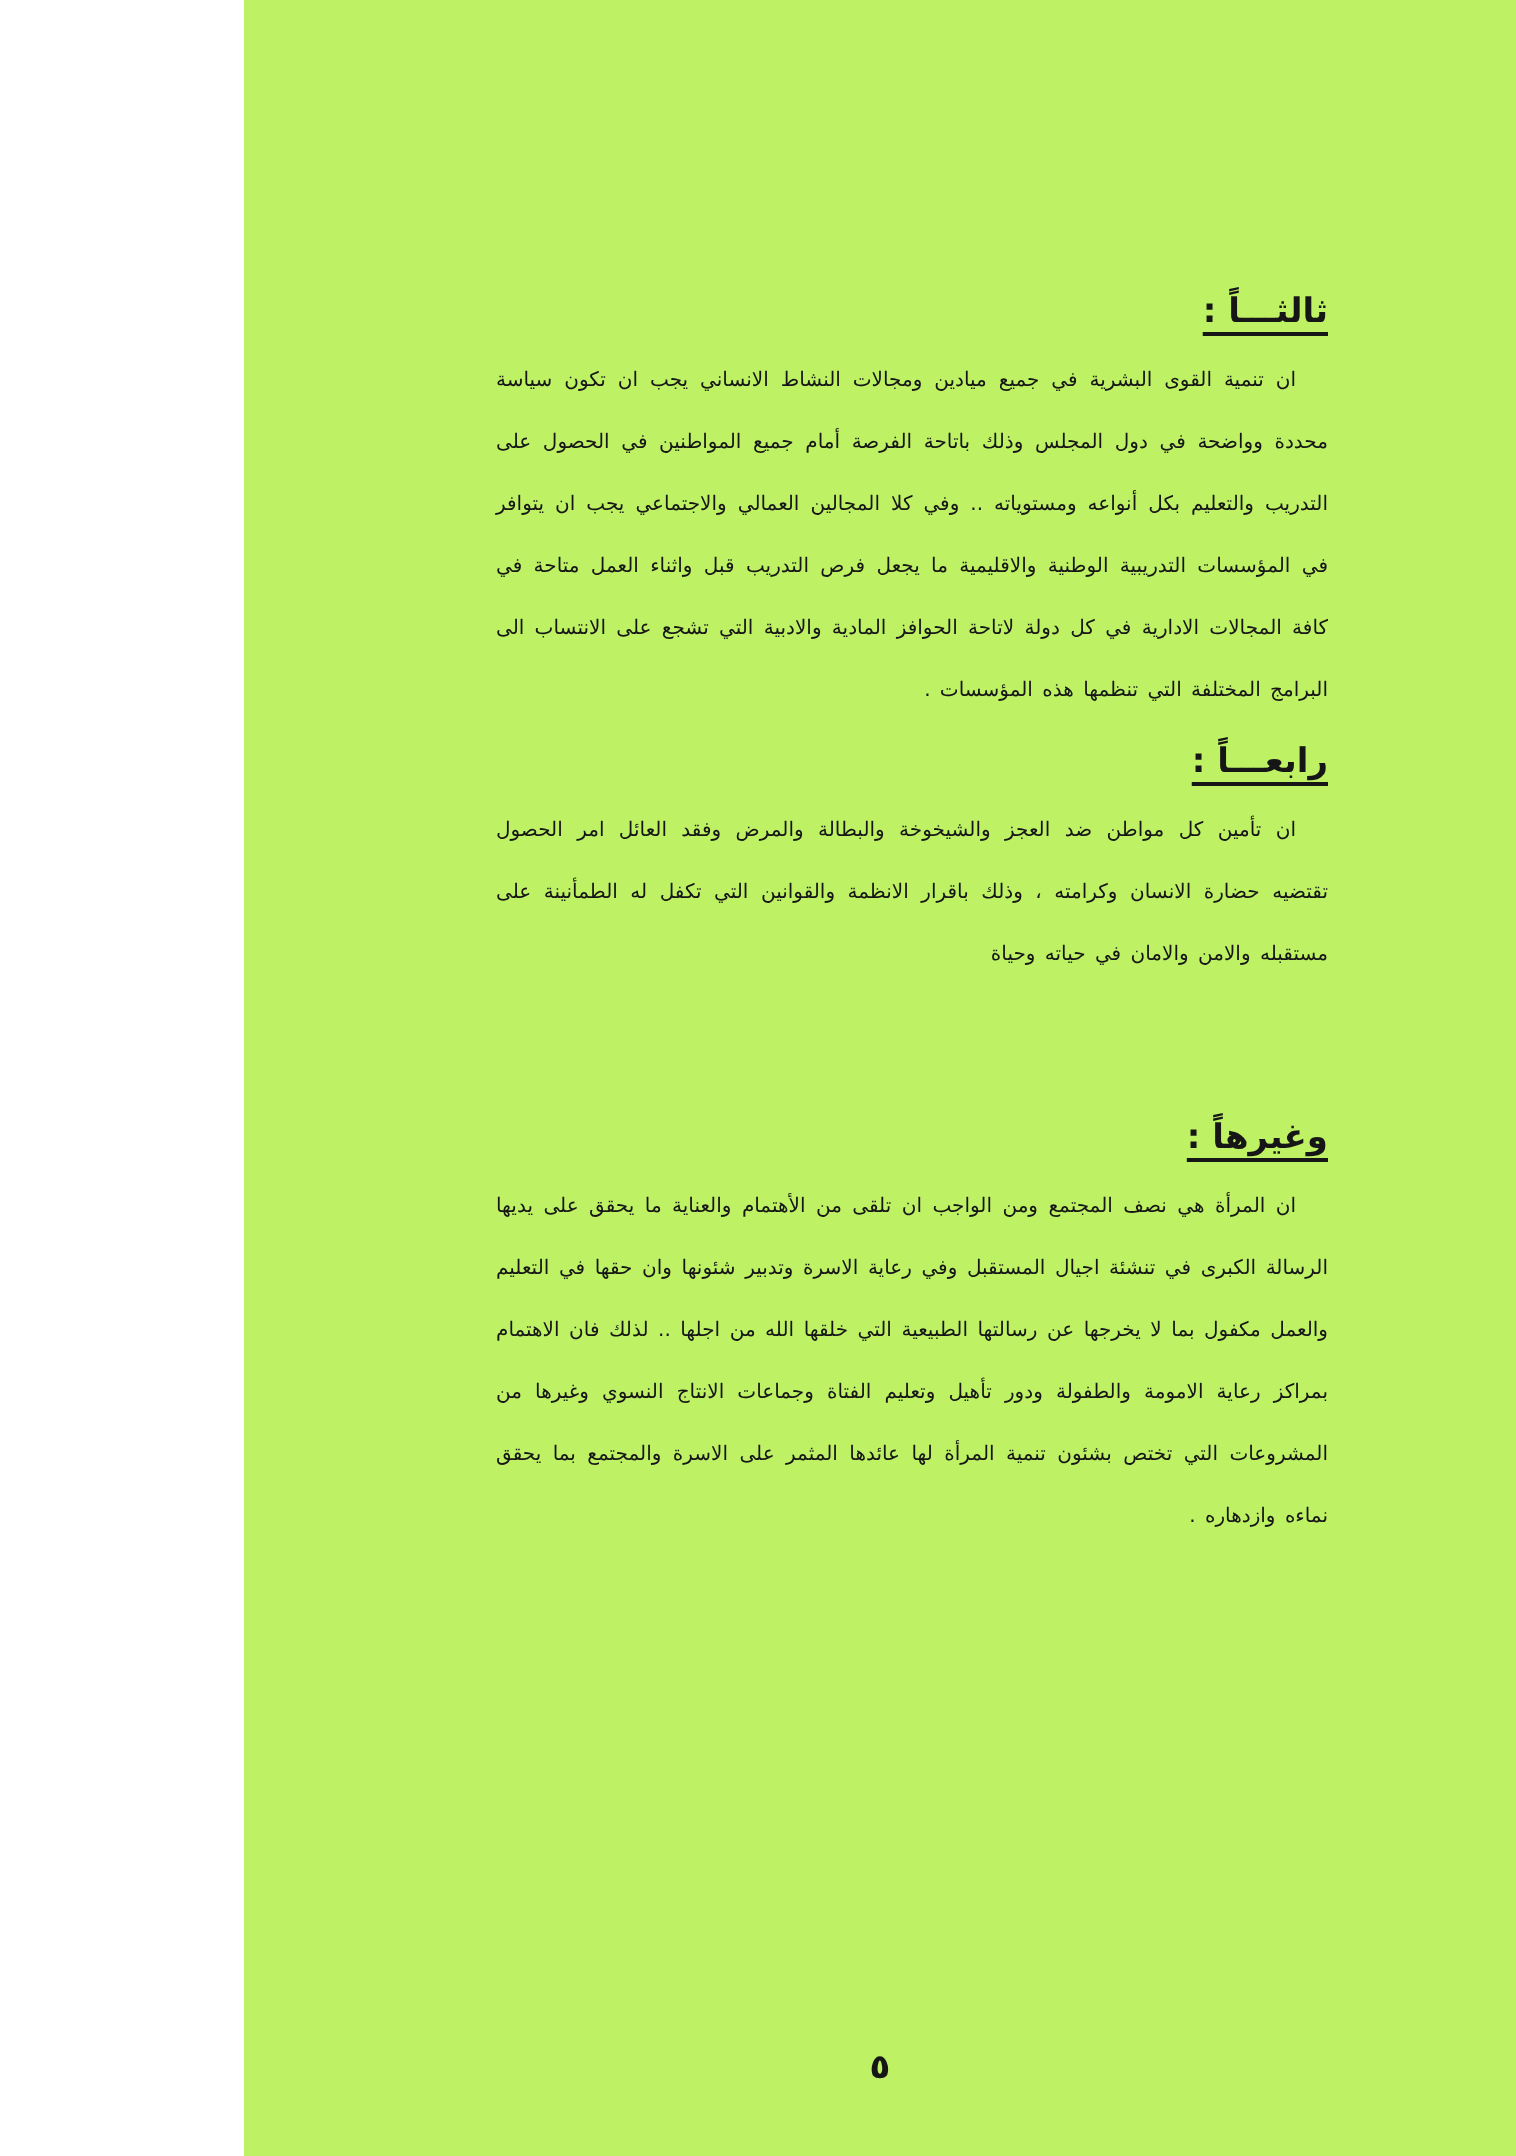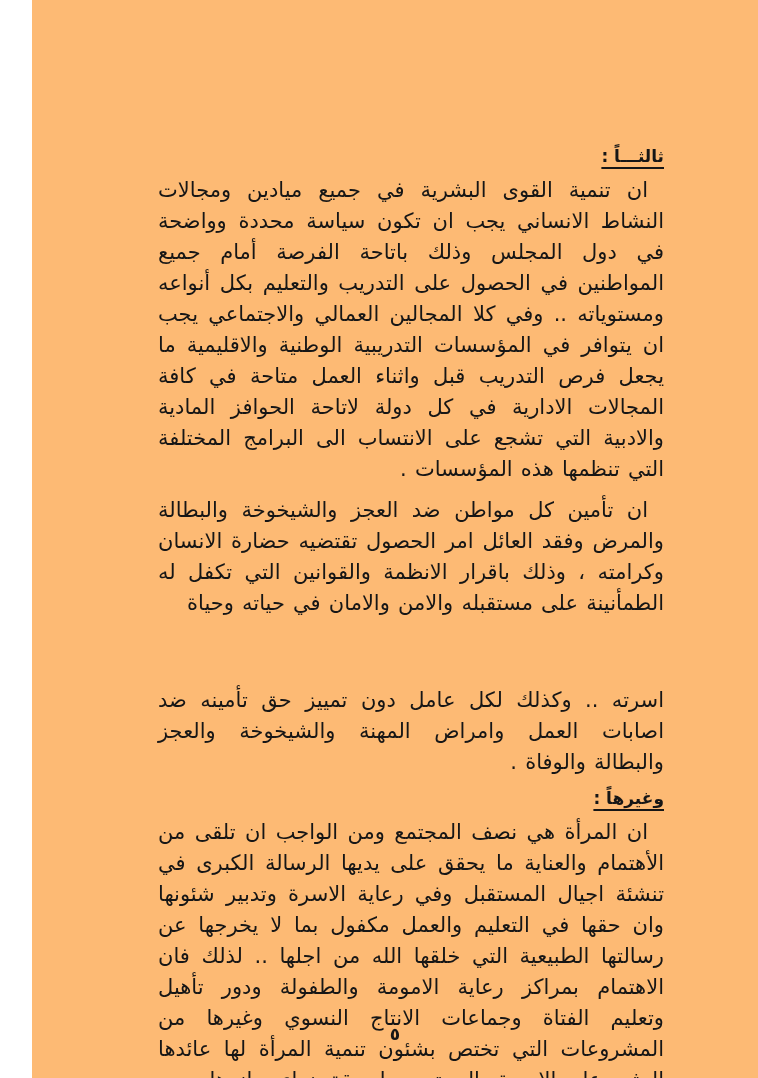--- a/index.html
+++ b/index.html
@@ -5,23 +5,23 @@
   * { box-sizing: border-box; }
   html, body { margin: 0; padding: 0; }
   body {
     width: 758px;
     height: 1078px;
     background: #ffffff;
     font-family: "DejaVu Sans", sans-serif;
   }
   .page {
     position: relative;
-    width: 726px;
+    width: 636px;
     height: 1078px;
-    background: #fdba74;
+    background: #bef264;
     color: #161616;
     overflow: hidden;
   }
   .content {
     position: absolute;
     top: 146px;
     right: 94px;
     left: 126px;
     direction: rtl;
     text-align: justify;
@@ -29,21 +29,21 @@
   .heading {
     font-size: 17px;
     font-weight: bold;
     margin: 0 0 9px 0;
     text-decoration: underline;
     text-decoration-thickness: 1.5px;
     text-underline-offset: 5px;
     letter-spacing: 0.5px;
   }
   .para {
-    font-size: 21px;
+    font-size: 10px;
     line-height: 31px;
     margin: 0 0 10px 0;
     text-indent: 16px;
     word-spacing: 1.5px;
   }
   .para.no-indent { text-indent: 0; }
   .scan-gap { height: 56px; }
   .page-number {
     position: absolute;
     bottom: 34px;
@@ -58,25 +58,25 @@
 </style>
 </head>
 <body>
 
 <div class="page">
   <div class="content">
 
     <h2 class="heading">ثالثـــاً :</h2>
     <p class="para">ان تنمية القوى البشرية في جميع ميادين ومجالات النشاط الانساني يجب ان تكون سياسة محددة وواضحة في دول المجلس وذلك باتاحة الفرصة أمام جميع المواطنين في الحصول على التدريب والتعليم بكل أنواعه ومستوياته .. وفي كلا المجالين العمالي والاجتماعي يجب ان يتوافر في المؤسسات التدريبية الوطنية والاقليمية ما يجعل فرص التدريب قبل واثناء العمل متاحة في كافة المجالات الادارية في كل دولة لاتاحة الحوافز المادية والادبية التي تشجع على الانتساب الى البرامج المختلفة التي تنظمها هذه المؤسسات .</p>
 
+    <h2 class="heading">رابعـــاً :</h2>
     <p class="para">ان تأمين كل مواطن ضد العجز والشيخوخة والبطالة والمرض وفقد العائل امر الحصول تقتضيه حضارة الانسان وكرامته ، وذلك باقرار الانظمة والقوانين التي تكفل له الطمأنينة على مستقبله والامن والامان في حياته وحياة</p>
 
     <div class="scan-gap"></div>
 
-    <p class="para no-indent">اسرته .. وكذلك لكل عامل دون تمييز حق تأمينه ضد اصابات العمل وامراض المهنة والشيخوخة والعجز والبطالة والوفاة .</p>
 
     <h2 class="heading">وغيرهاً :</h2>
     <p class="para">ان المرأة هي نصف المجتمع ومن الواجب ان تلقى من الأهتمام والعناية ما يحقق على يديها الرسالة الكبرى في تنشئة اجيال المستقبل وفي رعاية الاسرة وتدبير شئونها وان حقها في التعليم والعمل مكفول بما لا يخرجها عن رسالتها الطبيعية التي خلقها الله من اجلها .. لذلك فان الاهتمام بمراكز رعاية الامومة والطفولة ودور تأهيل وتعليم الفتاة وجماعات الانتاج النسوي وغيرها من المشروعات التي تختص بشئون تنمية المرأة لها عائدها المثمر على الاسرة والمجتمع بما يحقق نماءه وازدهاره .</p>
 
   </div>
 
   <div class="page-number">٥</div>
 </div>
 
 </body></html>

